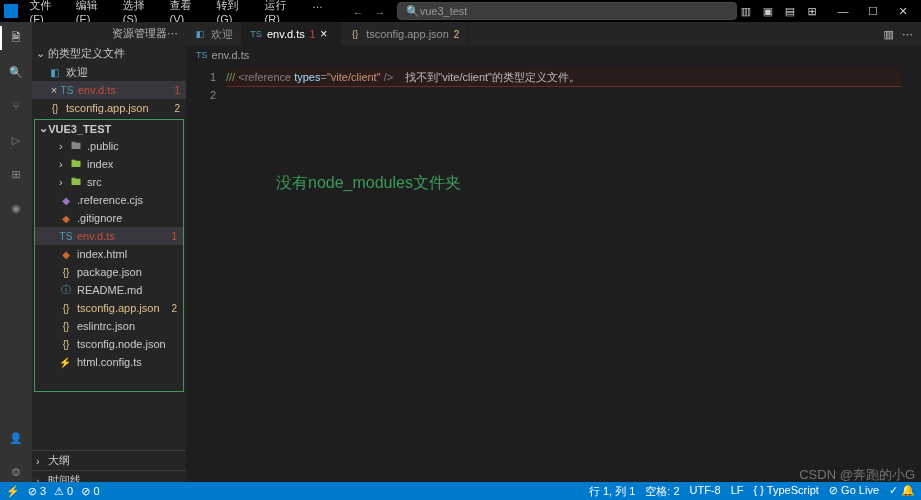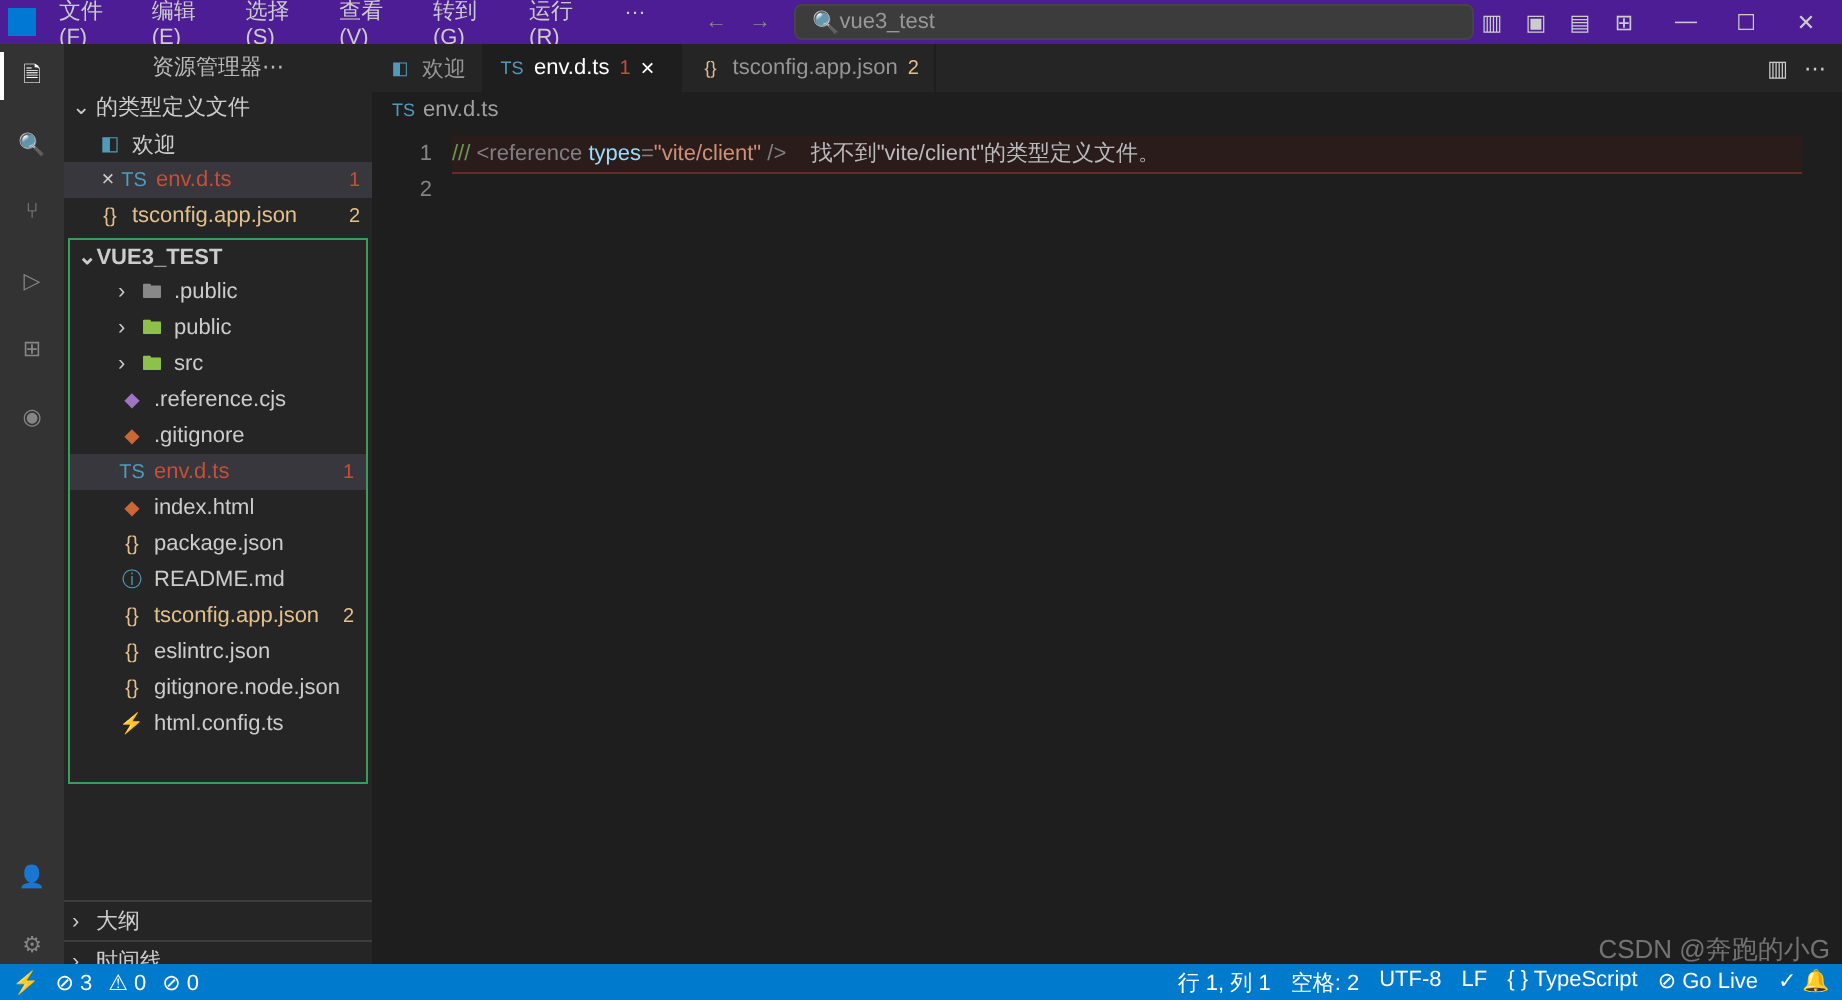--- a/index.html
+++ b/index.html
@@ -1,38 +1,38 @@
 <!DOCTYPE html>
 <html><head>
 <meta charset="utf-8">
 <style>
 *{margin:0;padding:0;box-sizing:border-box;font-family:"Segoe UI",Arial,sans-serif;font-size:11px;user-select:none}
 body{width:921px;height:500px;background:#1e1e1e;color:#ccc;overflow:hidden;position:relative}
-.titlebar{height:22px;background:#4c1d95;display:flex;align-items:center;padding:0 4px;color:#ccc}
+.titlebar{height:22px;background:#000000;display:flex;align-items:center;padding:0 4px;color:#ccc}
 .titlebar .vs-icon{width:14px;height:14px;background:#0078d4;margin-right:6px}
 .titlebar .menu{display:flex;gap:0}
 .titlebar .menu span{padding:0 6px;cursor:pointer;font-size:11px}
 .titlebar .nav{display:flex;gap:4px;margin-left:20px;color:#888}
 .titlebar .nav span{width:18px;text-align:center;cursor:pointer}
 .titlebar .search{flex:0 0 340px;margin-left:8px;background:#3c3c3c;border:1px solid #454545;border-radius:4px;height:18px;display:flex;align-items:center;padding:0 8px;color:#999}
 .titlebar .spacer{flex:1}
 .titlebar .win-controls{display:flex;gap:2px}
 .titlebar .win-controls span{width:28px;text-align:center;cursor:pointer;color:#ccc}
 .titlebar .layout-icons{display:flex;gap:4px;margin-right:8px}
 .titlebar .layout-icons span{width:18px;text-align:center;cursor:pointer;color:#ccc}
 
 .body-row{display:flex;height:468px}
 .activitybar{width:32px;background:#333;display:flex;flex-direction:column;align-items:center;padding-top:6px;gap:14px}
 .activitybar .ab-icon{width:20px;height:20px;display:flex;align-items:center;justify-content:center;color:#858585;cursor:pointer;position:relative}
 .activitybar .ab-icon.active{color:#fff}
 .activitybar .ab-icon.active::before{content:"";position:absolute;left:-6px;top:-2px;bottom:-2px;width:2px;background:#fff}
 .activitybar .ab-bottom{margin-top:auto;margin-bottom:8px;display:flex;flex-direction:column;gap:14px;align-items:center}
 
 .sidebar{width:154px;background:#252526;display:flex;flex-direction:column}
-.sidebar-header{height:22px;display:flex;align-items:center;justify-content:center;padding:0 8px;color:#bbb;font-size:10px}
+.sidebar-header{height:22px;display:flex;align-items:center;justify-content:flex-end;padding:0 8px;color:#bbb;font-size:10px}
 .sidebar-header .dots{cursor:pointer}
 .section-title{display:flex;align-items:center;padding:2px 4px;color:#ccc;font-size:10px;cursor:pointer}
 .section-title .chev{width:12px;display:inline-block}
 .tree{padding-left:0}
 .tree-item{display:flex;align-items:center;height:18px;padding-left:16px;color:#ccc;cursor:pointer;position:relative}
 .tree-item .icon{width:14px;height:14px;margin-right:4px;display:inline-flex;align-items:center;justify-content:center;font-size:10px}
 .tree-item.nested{padding-left:24px}
 .tree-item.error{color:#c74e39}
 .tree-item.warning{color:#e2c08d}
 .tree-item .badge{margin-left:auto;margin-right:6px;font-size:10px}
@@ -163,21 +163,21 @@
       </div>
       <div class="tree">
         <div class="tree-item nested">
             <span style="width:10px">›</span>
             <span class="icon ic-gray">🖿</span>
             <span>.public</span>
           </div>
         <div class="tree-item nested">
             <span style="width:10px">›</span>
             <span class="icon ic-green">🖿</span>
-            <span>public</span>
+            <span>index</span>
           </div>
         <div class="tree-item nested">
             <span style="width:10px">›</span>
             <span class="icon ic-green">🖿</span>
             <span>src</span>
           </div>
         <div class="tree-item nested">
             <span class="icon ic-purple">◆</span>
             <span>.reference.cjs</span>
           </div>
@@ -206,21 +206,21 @@
             <span class="icon ic-yellow">{}</span>
             <span>tsconfig.app.json</span>
             <span class="badge">2</span>
           </div>
         <div class="tree-item nested">
             <span class="icon ic-yellow">{}</span>
             <span>eslintrc.json</span>
           </div>
         <div class="tree-item nested">
             <span class="icon ic-yellow">{}</span>
-            <span>gitignore.node.json</span>
+            <span>tsconfig.node.json</span>
           </div>
         <div class="tree-item nested">
             <span class="icon ic-purple">⚡</span>
             <span>html.config.ts</span>
           </div>
       </div>
     </div>
 
     <div class="sidebar-footer">
       <div class="section-title">
@@ -261,20 +261,21 @@
       <span>env.d.ts</span>
     </div>
     <div class="editor-content">
       <div class="gutter">
         <div>1</div>
         <div>2</div>
       </div>
       <div class="code-lines">
         <div class="code-line line1"><span class="c-comment">/// </span><span class="c-punc">&lt;reference </span><span class="c-attr">types</span><span class="c-punc">=</span><span class="c-string">"vite/client"</span><span class="c-punc"> /&gt;</span><span class="c-err">    找不到"vite/client"的类型定义文件。</span></div>
         <div class="code-line"></div>
+        <div class="annotation">没有node_modules文件夹</div>
       </div>
       <div class="minimap"></div>
     </div>
   </div>
 </div>
 
 <div class="statusbar">
   <div class="sb-left">
     <span>⚡</span>
     <span>⊘ 3</span>

